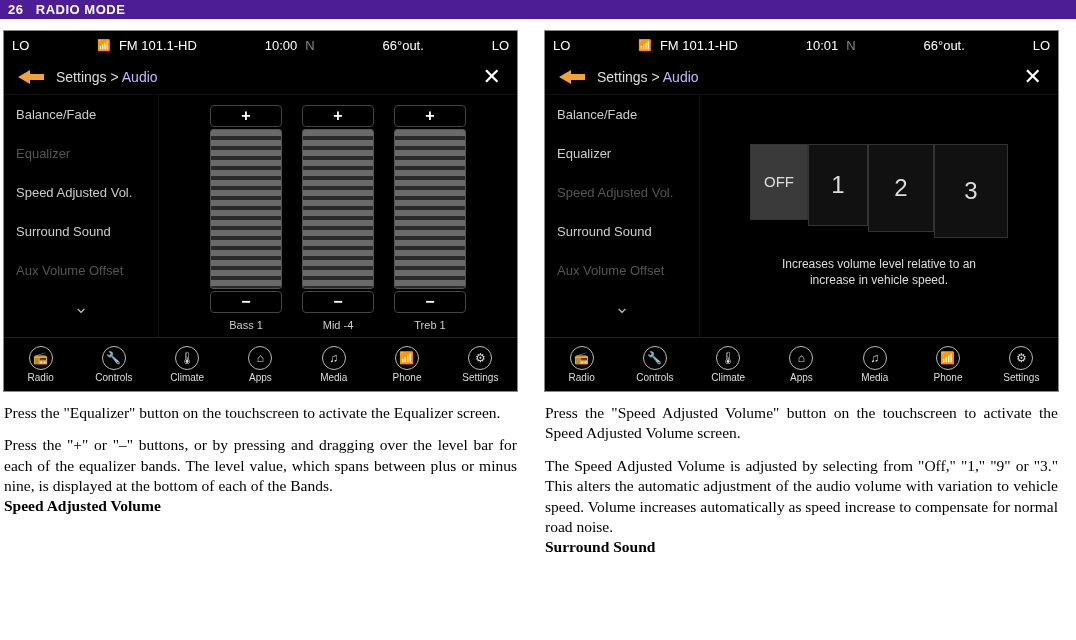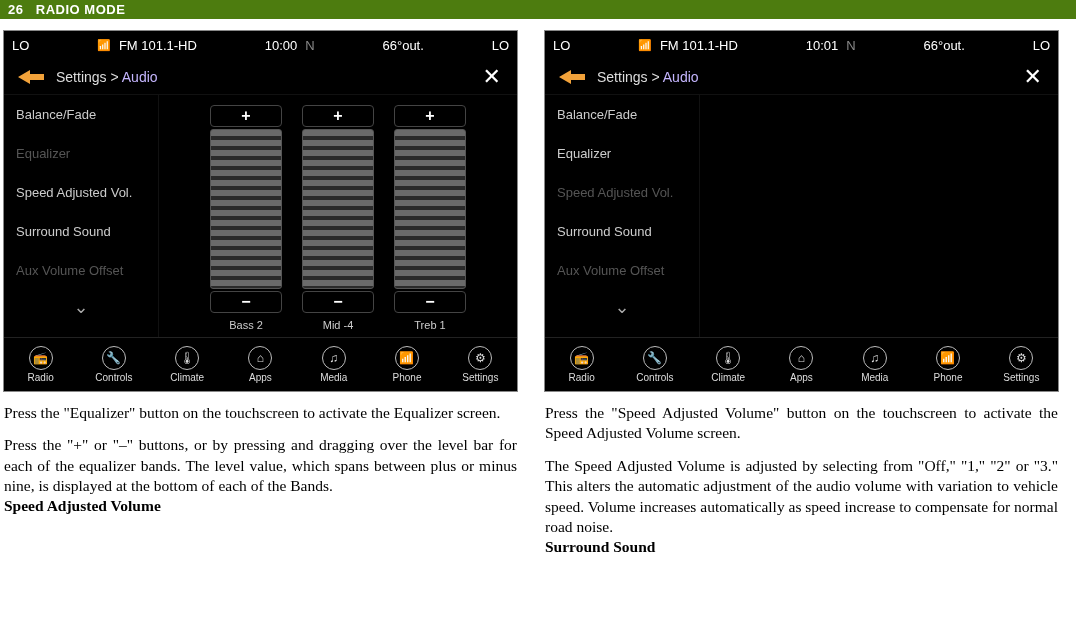--- a/index.html
+++ b/index.html
@@ -5,21 +5,21 @@
     * { box-sizing: border-box; margin: 0; padding: 0; }
     body {
       width: 1076px;
       height: 640px;
       background: #fff;
       font-family: Georgia, 'Times New Roman', serif;
       color: #000;
       position: relative;
     }
     .header-bar {
-      background: #4d7c0f;
+      background: #4c1d95;
       color: #fff;
       font-family: Arial, sans-serif;
       font-weight: bold;
       font-size: 13px;
       padding: 2px 8px;
       letter-spacing: 0.5px;
     }
     .columns {
       display: flex;
       gap: 28px;
@@ -228,21 +228,21 @@
           <div class="item">Speed Adjusted Vol.</div>
           <div class="item">Surround Sound</div>
           <div class="item dim">Aux Volume Offset</div>
           <div class="chev">⌄</div>
         </div>
         <div class="eq-panel">
           <div class="eq-band">
             <div class="pm">+</div>
             <div class="track"></div>
             <div class="pm">−</div>
-            <div class="eq-label">Bass 2</div>
+            <div class="eq-label">Bass 1</div>
           </div>
           <div class="eq-band">
             <div class="pm">+</div>
             <div class="track"></div>
             <div class="pm">−</div>
             <div class="eq-label">Mid -4</div>
           </div>
           <div class="eq-band">
             <div class="pm">+</div>
             <div class="track"></div>
@@ -317,20 +317,32 @@
       </div>
       <div class="shot-body">
         <div class="sidemenu">
           <div class="item">Balance/Fade</div>
           <div class="item">Equalizer</div>
           <div class="item dim">Speed Adjusted Vol.</div>
           <div class="item">Surround Sound</div>
           <div class="item dim">Aux Volume Offset</div>
           <div class="chev">⌄</div>
         </div>
+        <div class="sav-panel">
+          <div class="sav-opts">
+            <div class="sav-opt">OFF</div>
+            <div class="sav-opt">1</div>
+            <div class="sav-opt">2</div>
+            <div class="sav-opt">3</div>
+          </div>
+          <div class="sav-note">
+            <span>Increases volume level relative to an</span><br>
+            <span>increase in vehicle speed.</span>
+          </div>
+        </div>
       </div>
       <div class="dock">
         <div class="dock-item">
             <div class="icon-circle">📻</div>
             <span>Radio</span>
           </div>
         <div class="dock-item">
             <div class="icon-circle">🔧</div>
             <span>Controls</span>
           </div>
@@ -351,16 +363,16 @@
             <span>Phone</span>
           </div>
         <div class="dock-item">
             <div class="icon-circle">⚙</div>
             <span>Settings</span>
           </div>
       </div>
     </div>
 
     <p class="para">Press the "Speed Adjusted Volume" button on the touchscreen to activate the Speed Adjusted Volume screen.</p>
-    <p class="para">The Speed Adjusted Volume is adjusted by selecting from "Off," "1," "2" or "3." This alters the automatic adjustment of the audio volume with variation to vehicle speed. Volume increases automatically as speed increase to compensate for normal road noise.</p>
+    <p class="para">The Speed Adjusted Volume is adjusted by selecting from "Off," "1," "9" or "3." This alters the automatic adjustment of the audio volume with variation to vehicle speed. Volume increases automatically as speed increase to compensate for normal road noise.</p>
     <p class="heading">Surround Sound</p>
   </div>
 </div>
 
 </body></html>

